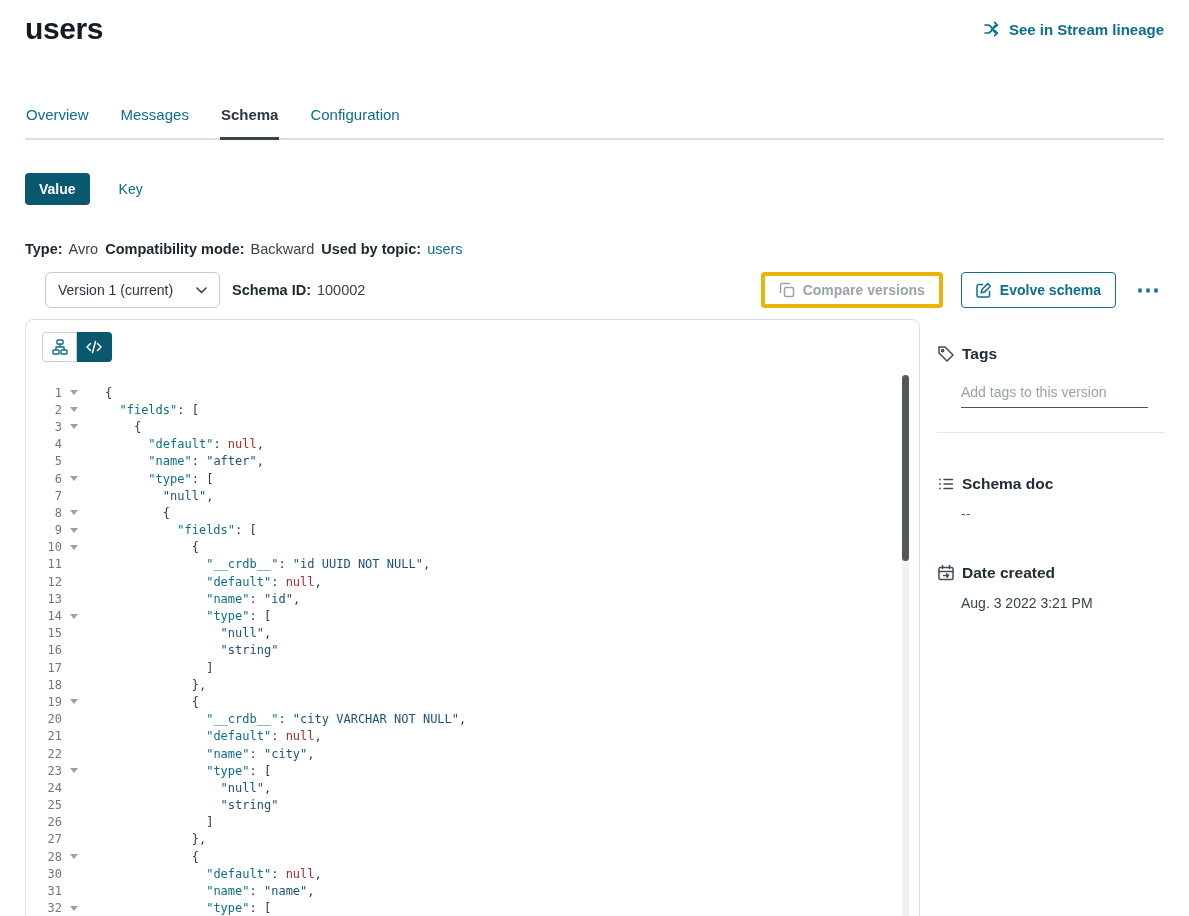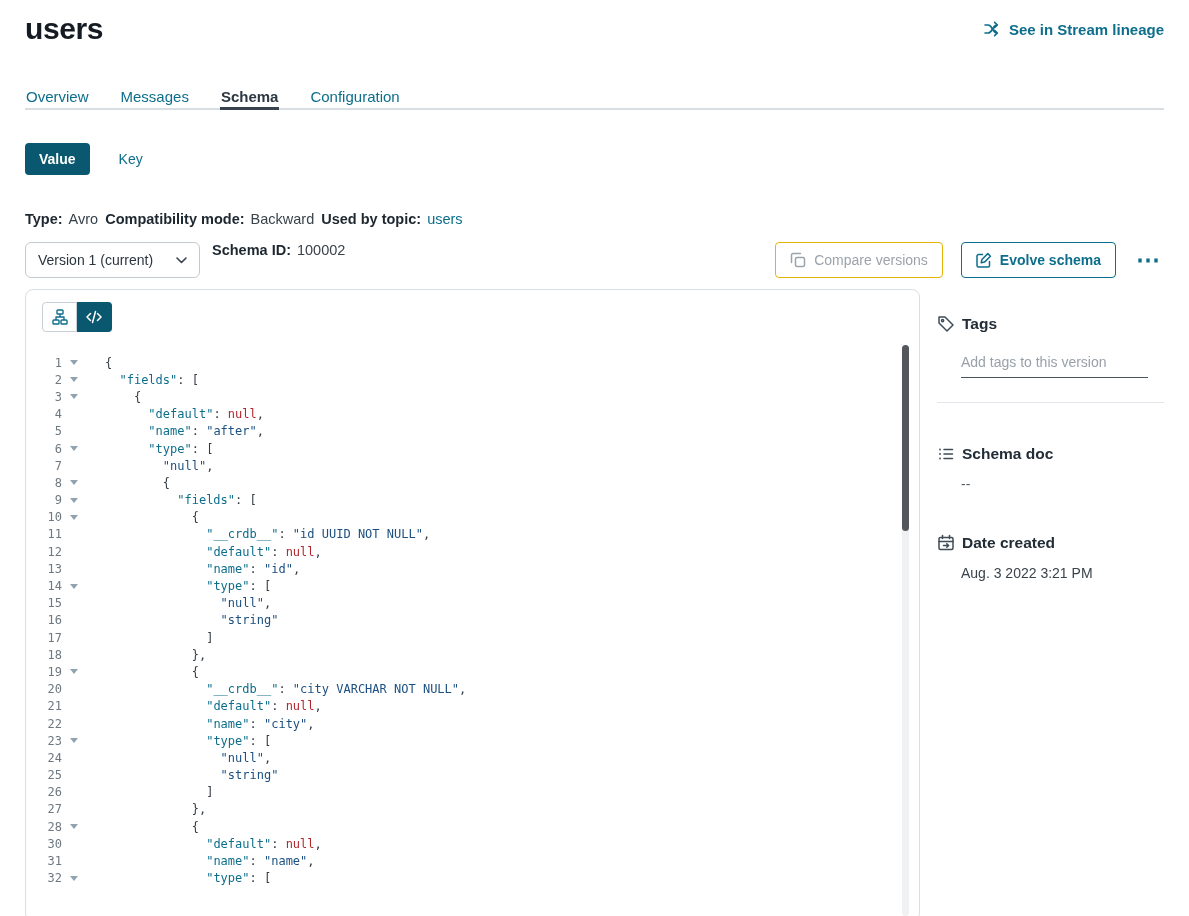--- a/index.html
+++ b/index.html
@@ -10,47 +10,47 @@
   }
   .page { padding:0 25px; height:100%; position:relative; }
 
   
   .page-header { display:flex; justify-content:space-between; align-items:center; padding-top:12px; }
   .page-title { font-size:30px; font-weight:800; color:#141b22; letter-spacing:-0.4px; }
   .lineage-link { display:flex; gap:8px; color:var(--accent,#0d6e8c); font-size:15px; font-weight:600; cursor:pointer; }
 
   
   .tabs { display:flex; gap:30px; margin-top:42px; border-bottom:2px solid #d9dee3; }
-  .tab { font-size:15px; font-weight:500; color:var(--accent,#0d6e8c); padding:0 1px 3px; position:relative; cursor:pointer; }
+  .tab { font-size:15px; font-weight:500; color:var(--accent,#0d6e8c); padding:0 1px 15px; position:relative; cursor:pointer;margin-top:18px; }
   .tab.active { color:#2c3741; font-weight:600; }
   .tab.active::after { content:""; position:absolute; left:0; right:0; bottom:-2px; height:3px; background:var(--tab-active,#39434e); }
 
   
   .toggle-row { margin-top:33px; display:flex; align-items:center; }
   .btn-toggle { font-size:14px; border:none; background:none; cursor:pointer; font-family:inherit;font-weight:bold; }
   .btn-toggle.active { background:var(--accent-dark,#09586f); color:#fff; padding:8px 14px; border-radius:4px; }
   .btn-toggle.inactive { color:var(--accent,#0d6e8c); margin-left:29px; font-weight:500; }
 
   
   .meta-row { margin-top:36px; display:flex; gap:7px; font-size:14.5px; }
   .meta-item { display:flex; gap:6px; }
   .meta-label { font-weight:700; color:#1d2730; }
   .meta-value { color:#39434c; }
   .meta-value.link { color:var(--accent,#0d6e8c); cursor:pointer; }
 
   
-  .version-row { margin-top:15px; display:flex; align-items:flex-start; }
+  .version-row { margin-top:15px; display:flex; align-items:center;margin-left:20px; }
   .select { width:175px; height:36px; border:1px solid #c4cad1; border-radius:6px; background:#fff;
             display:flex; align-items:center; justify-content:space-between; padding:0 12px;
             font-size:14px; color:#2b3540; cursor:pointer; }
   .schema-id { margin-left:12px; font-size:14.5px; display:flex; gap:6px; }
   .actions { margin-left:auto; display:flex; align-items:center; gap:18px; }
   .btn { height:36px; display:inline-flex; align-items:center; gap:8px; padding:0 14px; border-radius:4px;
          font-size:14px; background:#fff; cursor:pointer; font-family:inherit; }
-  .btn-compare { border:1px solid #eab308; color:#9aa3ab; font-weight:400; }
+  .btn-compare { border:4px solid #eab308; color:#9aa3ab; font-weight:700; }
   .btn-evolve { border:1px solid var(--accent,#0d6e8c); color:var(--accent,#0d6e8c); font-weight:600; }
   .btn-more { border:none; background:none; color:var(--accent,#0d6e8c); font-size:24px; font-weight:700;
               letter-spacing:2px; line-height:0.5; padding:0 2px; cursor:pointer; }
 
   
   .content { margin-top:11px; display:flex; gap:17px; }
   .code-panel { width:895px; height:632px; border:1px solid #d9dee3; border-radius:8px; position:relative;
                 padding:12px 0 0 16px; overflow:hidden; background:#fff; }
   .editor-toolbar { display:flex; }
   .tbtn { width:35px; height:30px; display:flex; align-items:center; justify-content:center;

